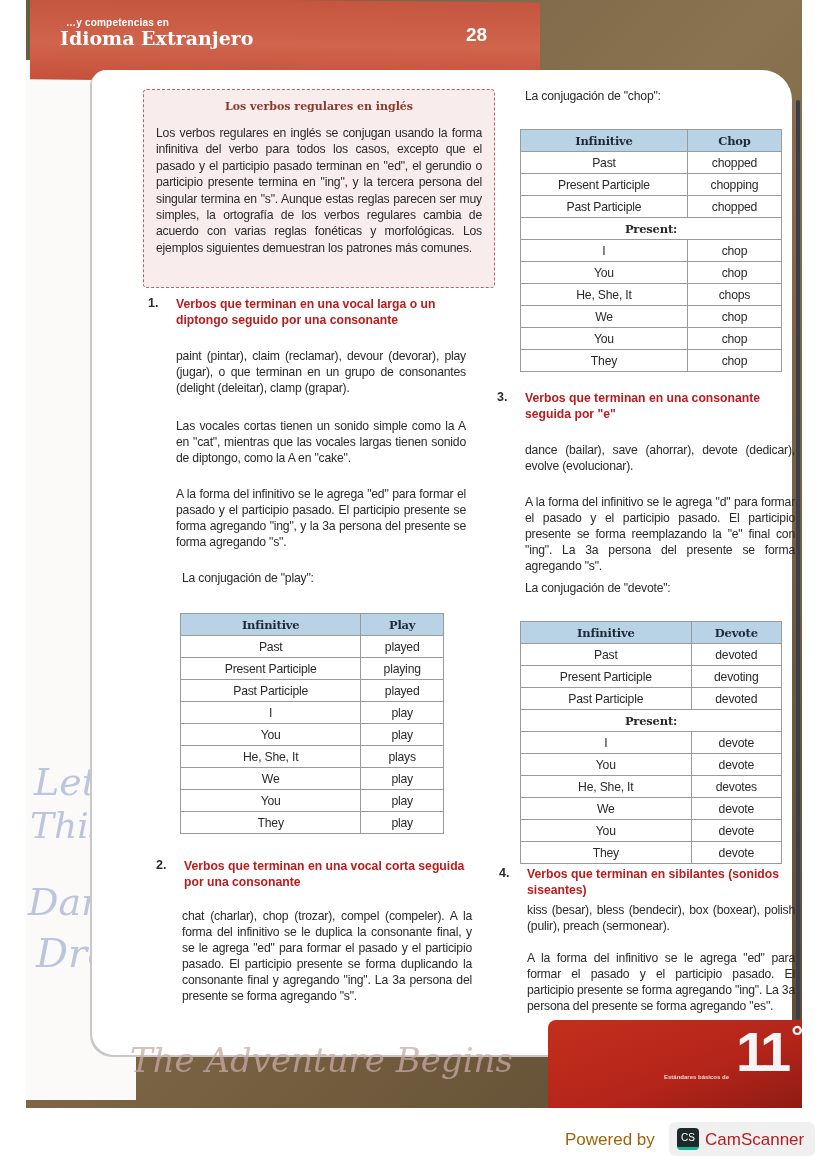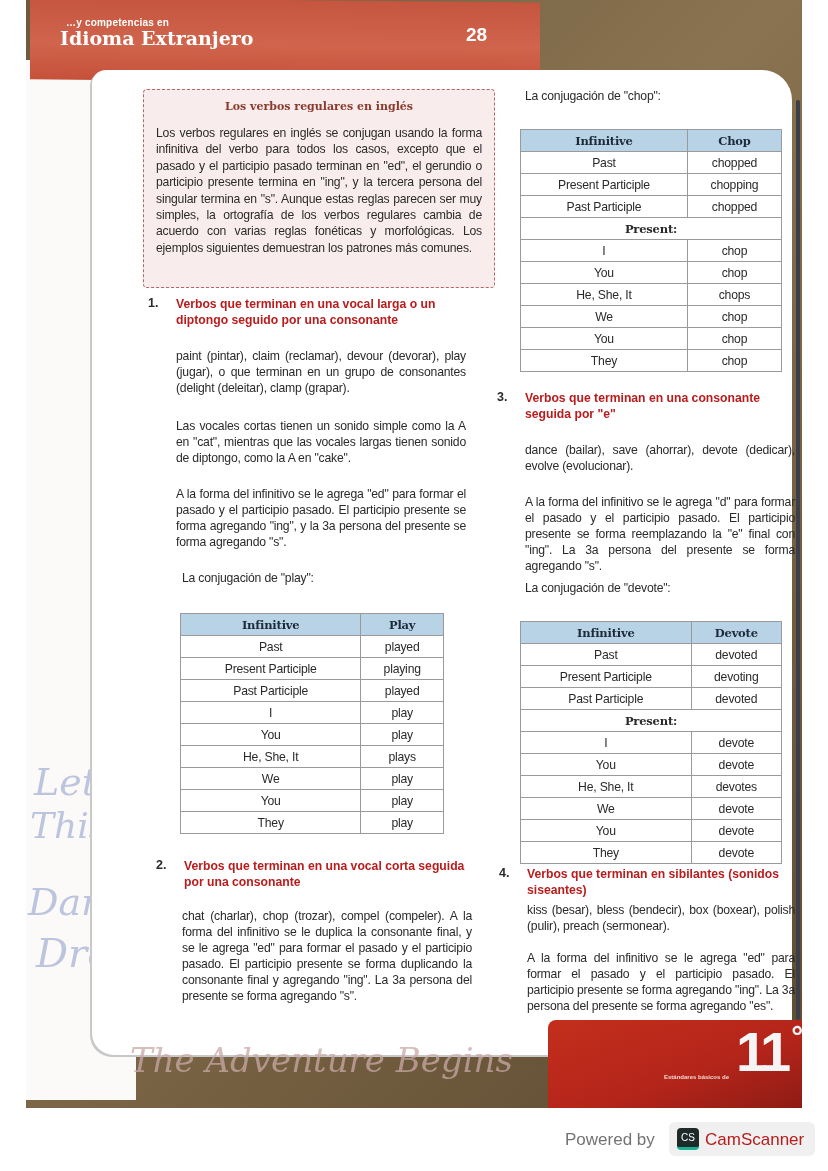--- a/index.html
+++ b/index.html
@@ -45,21 +45,21 @@
     background: linear-gradient(160deg, #c42f1c 0%, #b3241a 60%, #8e1c14 100%); border-top-left-radius: 8px; }
   .grade { position: absolute; left: 736px; top: 1024px; font-weight: bold; font-size: 56px; color: #f5f5f5; letter-spacing: -4px; line-height: 1; }
   .grade sup { font-size: 30px; vertical-align: top; position: relative; top: -2px; margin-left: 4px; }
   .std-small { position: absolute; left: 664px; top: 1074px; font-size: 6px; color: #f4d8d0; font-weight: bold; }
   .std-big { position: absolute; left: 688px; top: 1082px; font-size: 14px; color: #fff; font-weight: bold; letter-spacing: .5px; margin-top: 24px; }
 
   .spine { position: absolute; left: 796px; top: 100px; width: 4px; height: 920px; background: #3b3f4a; border-radius: 2px; }
 
   
   .footer { position: absolute; left: 0; top: 1108px; width: 828px; height: 63px; background: #ffffff; }
-  .powered { position: absolute; left: 565px; top: 1130px; font-size: 17px; color: #737373; }
+  .powered { position: absolute; left: 565px; top: 1130px; font-size: 17px; color: #a16207; }
   .cs-badge { position: absolute; left: 669px; top: 1122px; width: 146px; height: 34px; background: #f0f0f0; border-radius: 6px; }
   .cs-logo { position: absolute; left: 677px; top: 1128px; width: 22px; height: 22px; background: #1e2a2a; border-radius: 4px; border-bottom: 3px solid #19b394;
     color: #fff; font-size: 10px; font-weight: normal; text-align: center; line-height: 19px; }
   .cs-name { position: absolute; left: 705px; top: 1130px; font-size: 17px; color: #b91c1c; }
 </style>
 </head>
 <body>
 
 <div class="scan">
   <div class="bg-photo"></div>

